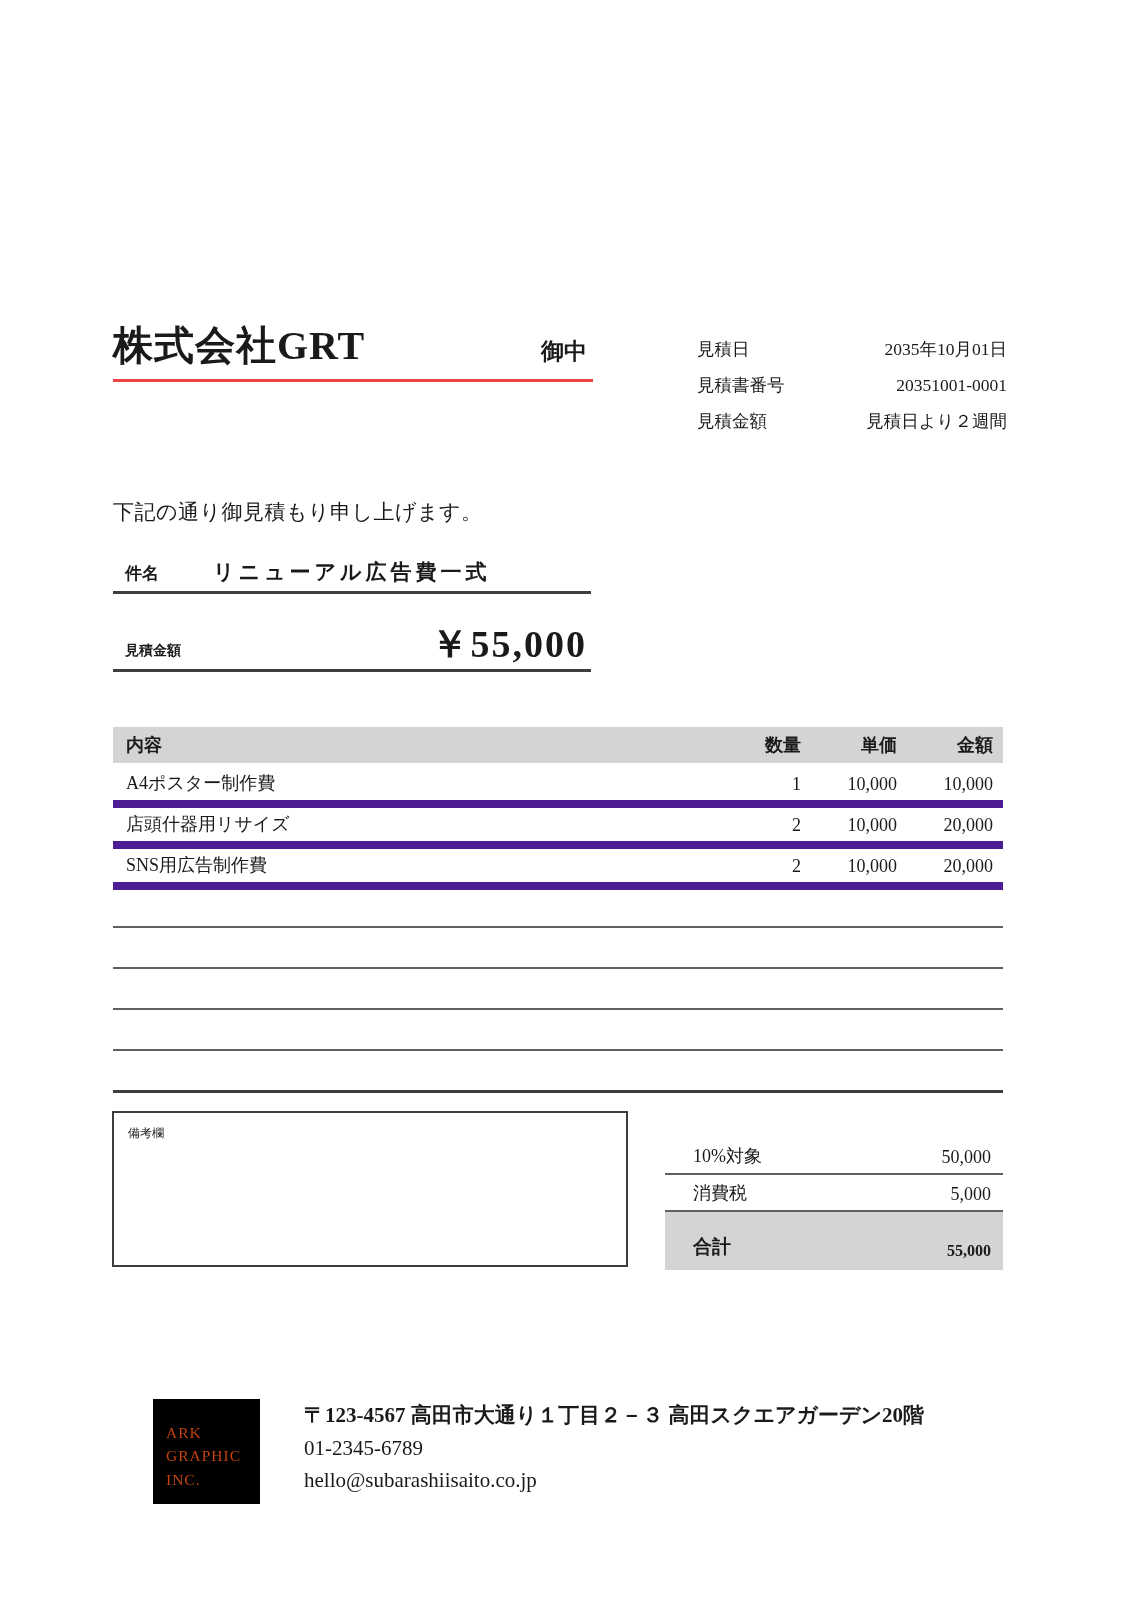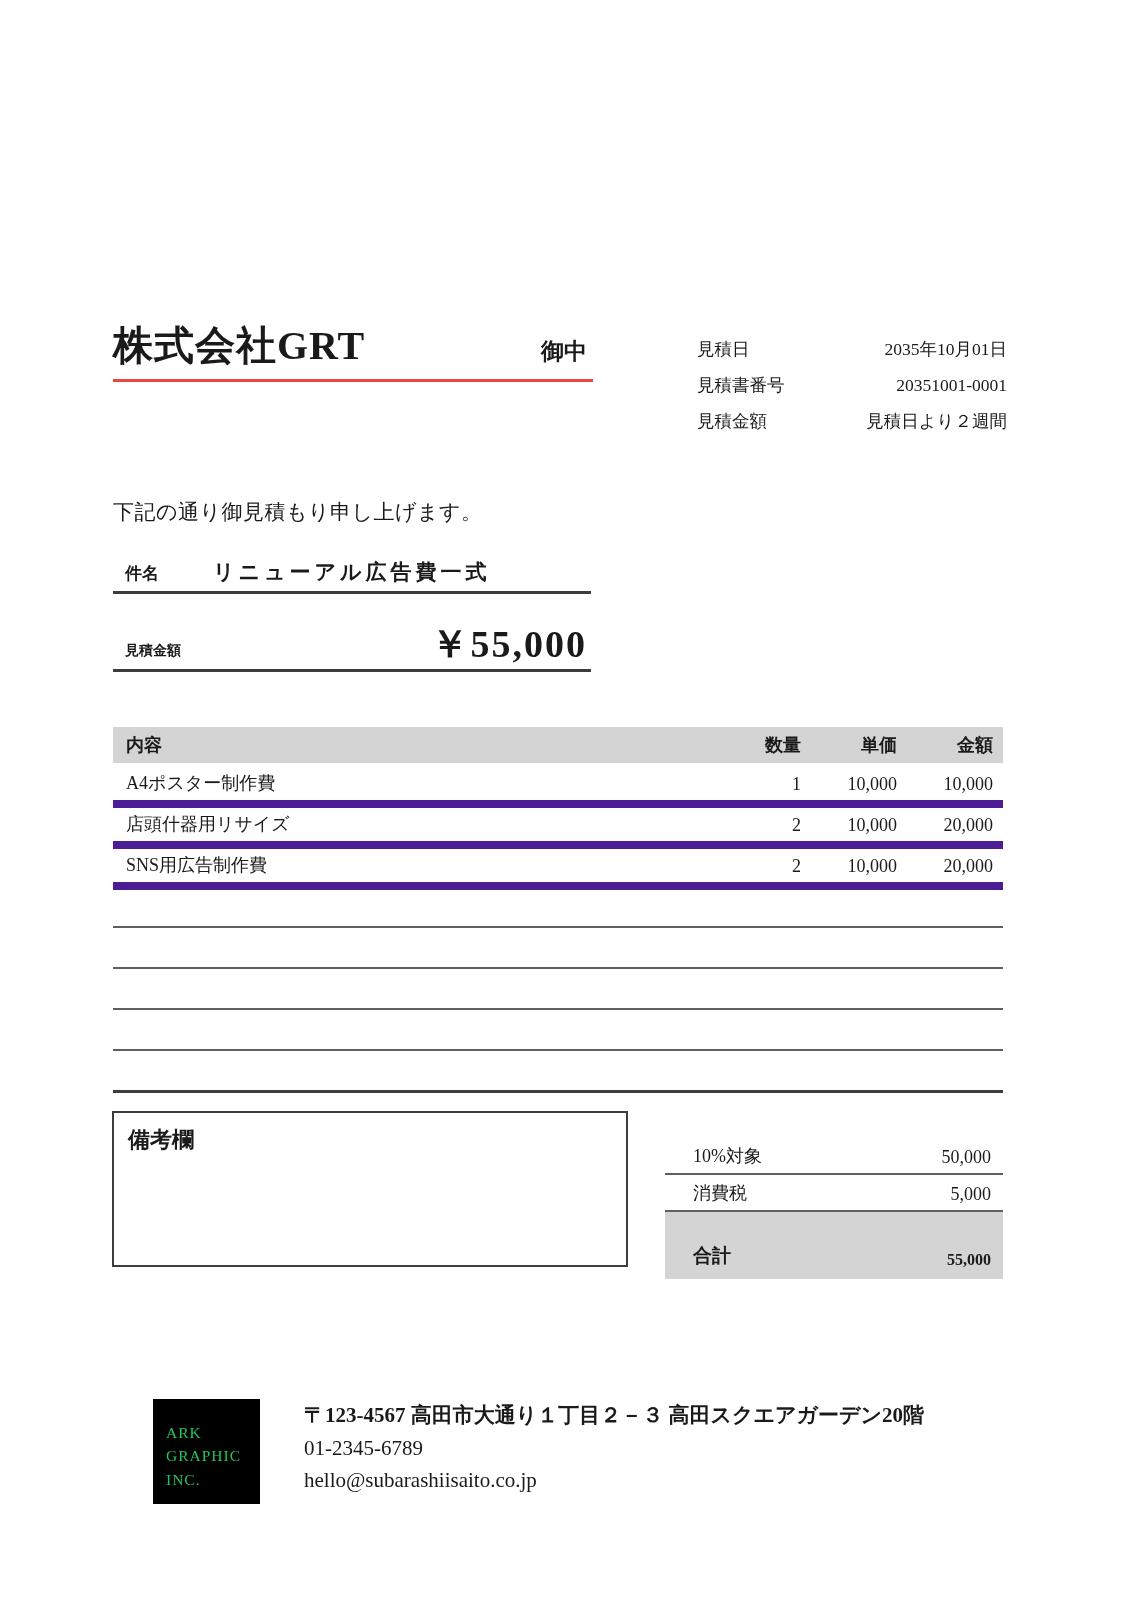--- a/index.html
+++ b/index.html
@@ -188,22 +188,22 @@
   .remarks {
     position: absolute;
     left: 112px;
     top: 1111px;
     width: 516px;
     height: 156px;
     border: 2px solid #3d3d3d;
     padding: 12px 0 0 14px;
   }
   .remarks-label {
-    font-size: 22px;
-    font-weight: bold;
+    font-size: 12px;
+    font-weight: normal;
   }
 
   
   .totals {
     position: absolute;
     left: 665px;
     top: 1138px;
     width: 338px;
     font-size: 18px;
   }
@@ -212,41 +212,41 @@
     justify-content: space-between;
     align-items: flex-end;
     height: 37px;
     padding: 0 12px 0 28px;
     border-bottom: 2px solid #606060;
   }
   .totals-row > span { padding-bottom: 5px; }
   .totals-row.grand {
     background: #d4d4d4;
     border-bottom: none;
-    height: 67px;
+    height: 58px;
     font-weight: bold;
     align-items: flex-end;
   }
   .totals-row.grand .totals-label { font-size: 19px; }
   .totals-row.grand .totals-value { font-size: 16px; }
   .totals-row.grand > span { padding-bottom: 10px; }
 
   
   .footer {
     position: absolute;
     left: 153px;
     top: 1399px;
     display: flex;
     align-items: flex-start;
   }
   .logo-box {
     width: 107px;
     height: 105px;
     background: #000000;
-    color: #22c55e;
+    color: #c2410c;
     padding: 22px 0 0 13px;
     font-size: 15.5px;
     line-height: 1.5;
     letter-spacing: 1px;
     flex: none;
   }
   .footer-contact {
     margin-left: 44px;
     font-size: 21px;
     line-height: 1.55;

